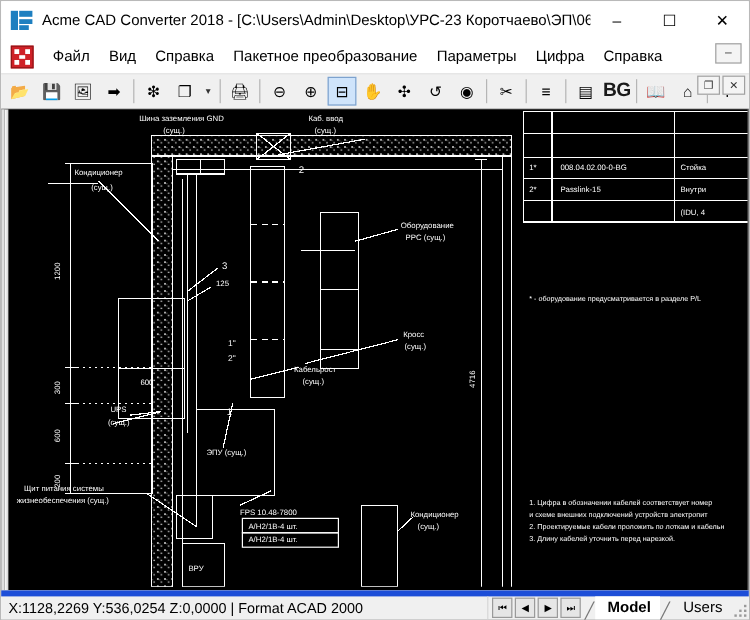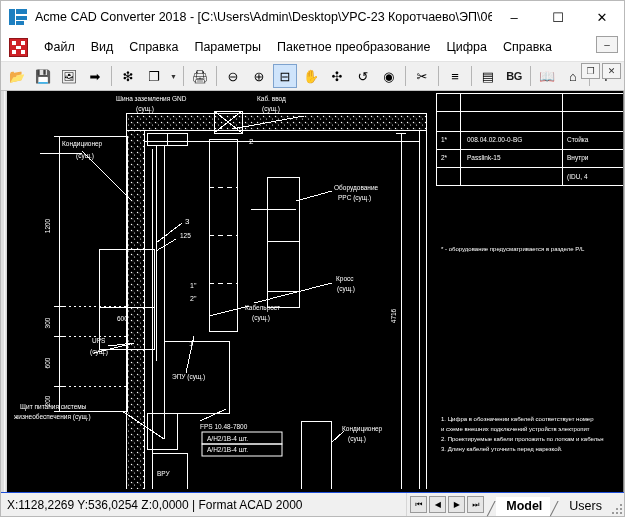--- a/index.html
+++ b/index.html
@@ -118,21 +118,21 @@
     width: 1px; height: 20px;
     background: #b5b5b5;
     margin: 0 3px;
     flex: 0 0 1px;
   }
   .tb-caret {
     width: 11px; height: 24px;
     display: flex; align-items: center; justify-content: center;
     font-size: 7px; color: #333;
   }
-  .tb-bg-text { font-size: 11px; font-weight: bold; color: #1a1a1a; letter-spacing: -0.5px;}
+  .tb-bg-text { font-size: 16px; font-weight: bold; color: #1a1a1a; letter-spacing: -0.5px;}
   .mdi-ctl-row {
     position: absolute;
     right: 3px; top: 1px;
     display: flex;
   }
   .mdi-ctl {
     width: 19px; height: 16px;
     border: 1px solid #a0a0a0;
     background: #f4f4f4;
     margin-left: 2px;
@@ -155,21 +155,21 @@
   }
   svg.cad { position: absolute; left: 0; top: 0; }
 
   
   .statusbar {
     height: 24px;
     flex: 0 0 24px;
     background: #f0f0f0;
     display: flex;
     align-items: stretch;
-    border-top: 1px solid #1d4ed8;
+    border-top: 5px solid #1d4ed8;
     position: relative;
   }
   .status-coords {
     flex: 1 1 auto;
     display: flex; align-items: center;
     padding-left: 6px;
     font-size: 12px;
     color: #000;
     border-right: 1px solid #d6d6d6;
   }
@@ -235,22 +235,22 @@
       <i style="left:2px;top:2px;width:4px;height:4px;"></i>
       <i style="left:11px;top:2px;width:4px;height:4px;"></i>
       <i style="left:6px;top:7px;width:5px;height:3px;"></i>
       <i style="left:2px;top:11px;width:4px;height:4px;"></i>
       <i style="left:11px;top:11px;width:4px;height:4px;"></i>
     </div>
     <div id="menu-items" style="display:flex;">
         <div class="menu-item">Файл</div>
         <div class="menu-item">Вид</div>
         <div class="menu-item">Справка</div>
+        <div class="menu-item">Пакетное преобразование</div>
         <div class="menu-item">Параметры</div>
-        <div class="menu-item">Пакетное преобразование</div>
         <div class="menu-item">Цифра</div>
         <div class="menu-item">Справка</div>
       </div>
     <div class="mdi-min">–</div>
   </div>
 
   <div class="toolbar">
     <div id="toolbar-buttons" style="display:flex;align-items:center;">
         <div class="tb-btn">📂</div>
         <div class="tb-btn">💾</div>

